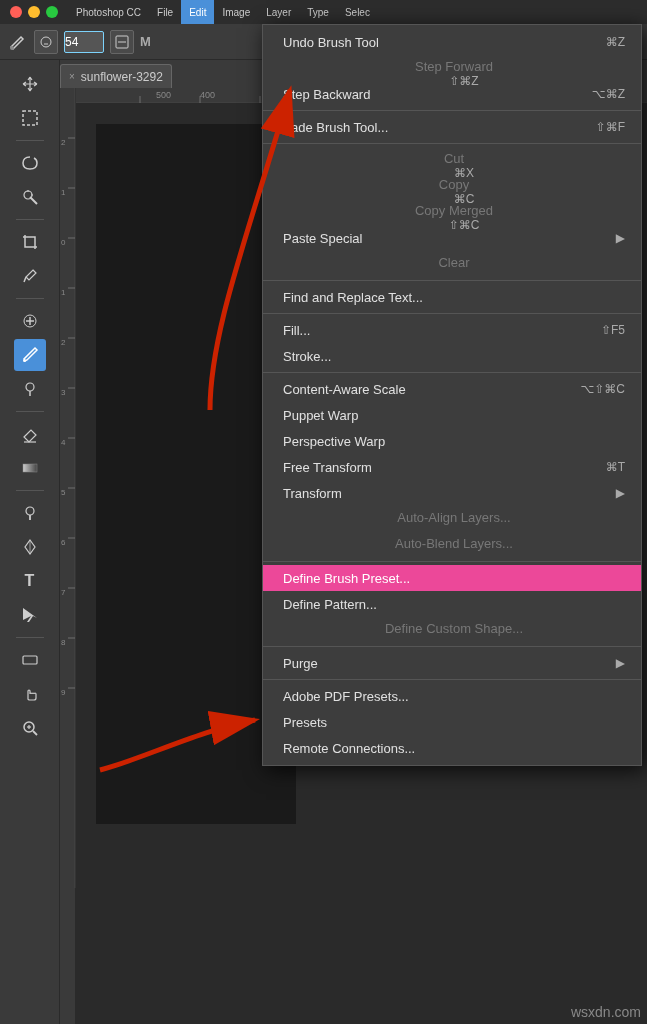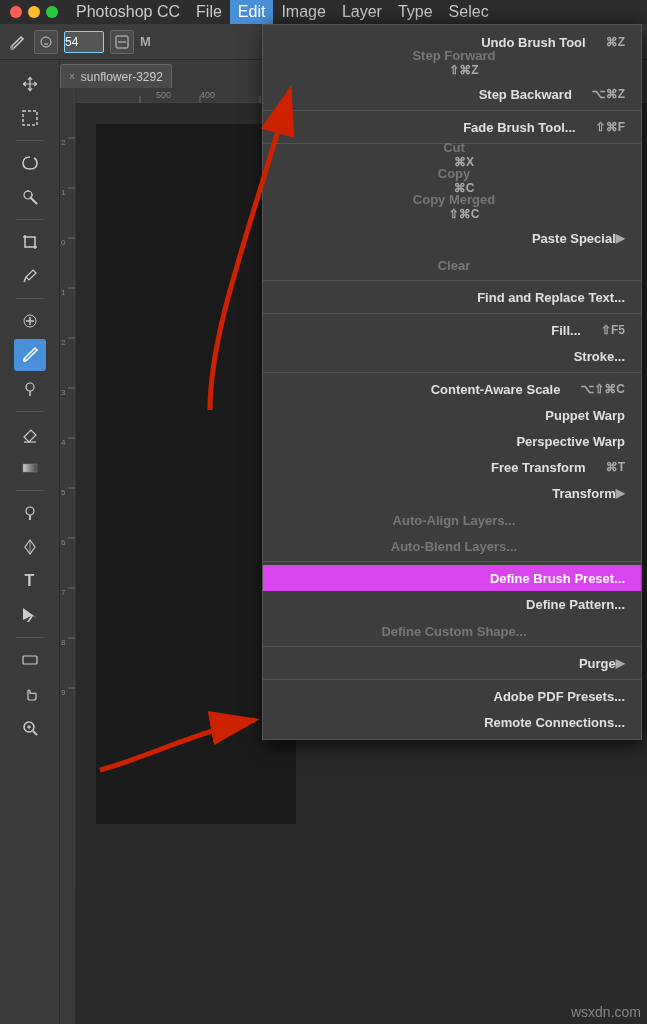--- a/index.html
+++ b/index.html
@@ -19,21 +19,21 @@
       background: #2d2d2d;
       height: 24px;
       width: 100%;
       position: absolute;
       top: 0;
       left: 0;
       z-index: 100;
     }
     .menu-bar-item {
       color: #cccccc;
-      font-size: 16px;
+      font-size: 10px;
       padding: 0 8px;
       height: 100%;
       display: flex;
       align-items: center;
       cursor: pointer;
     }
     .menu-bar-item.active {
       background: #4a90d9;
       color: white;
     }
@@ -238,30 +238,29 @@
       width: 380px;
       background: #3d3d3d;
       border: 1px solid #555;
       box-shadow: 4px 4px 20px rgba(0,0,0,0.8);
       z-index: 200;
       padding: 4px 0;
     }
     .menu-item {
       display: flex;
       align-items: center;
-      justify-content: flex-end;
+      justify-content: space-between;
       padding: 4px 16px 4px 20px;
       font-size: 13px;
       color: #e0e0e0;
       cursor: pointer;
       height: 26px;
-      font-weight: bold;
     }
     .menu-item.highlighted {
-      background: #d946ef;
+      background: #ec4899;
       color: white;
     }
     .menu-item.disabled {
       color: #777;
       cursor: default;
       flex-direction: column;
     }
     .menu-shortcut {
       color: #aaa;
       font-size: 12px;
@@ -615,20 +614,23 @@
     <span>Purge</span>
     <span class="menu-arrow">▶</span>
   </div>
 
   <div class="menu-separator"></div>
 
   <div class="menu-item">
     <span>Adobe PDF Presets...</span>
   </div>
   <div class="menu-item">
+    <span>Presets</span>
+  </div>
+  <div class="menu-item">
     <span>Remote Connections...</span>
   </div>
 
 </div>
 
 <svg class="red-arrow-1" style="position:absolute;top:30px;left:130px;width:200px;height:420px;z-index:300;pointer-events:none;" viewBox="0 0 200 420">
   <defs>
     <marker id="arrowhead1" markerWidth="10" markerHeight="7" refX="9" refY="3.5" orient="auto">
       <polygon points="0 0, 10 3.5, 0 7" fill="#cc2200"></polygon>
     </marker>

